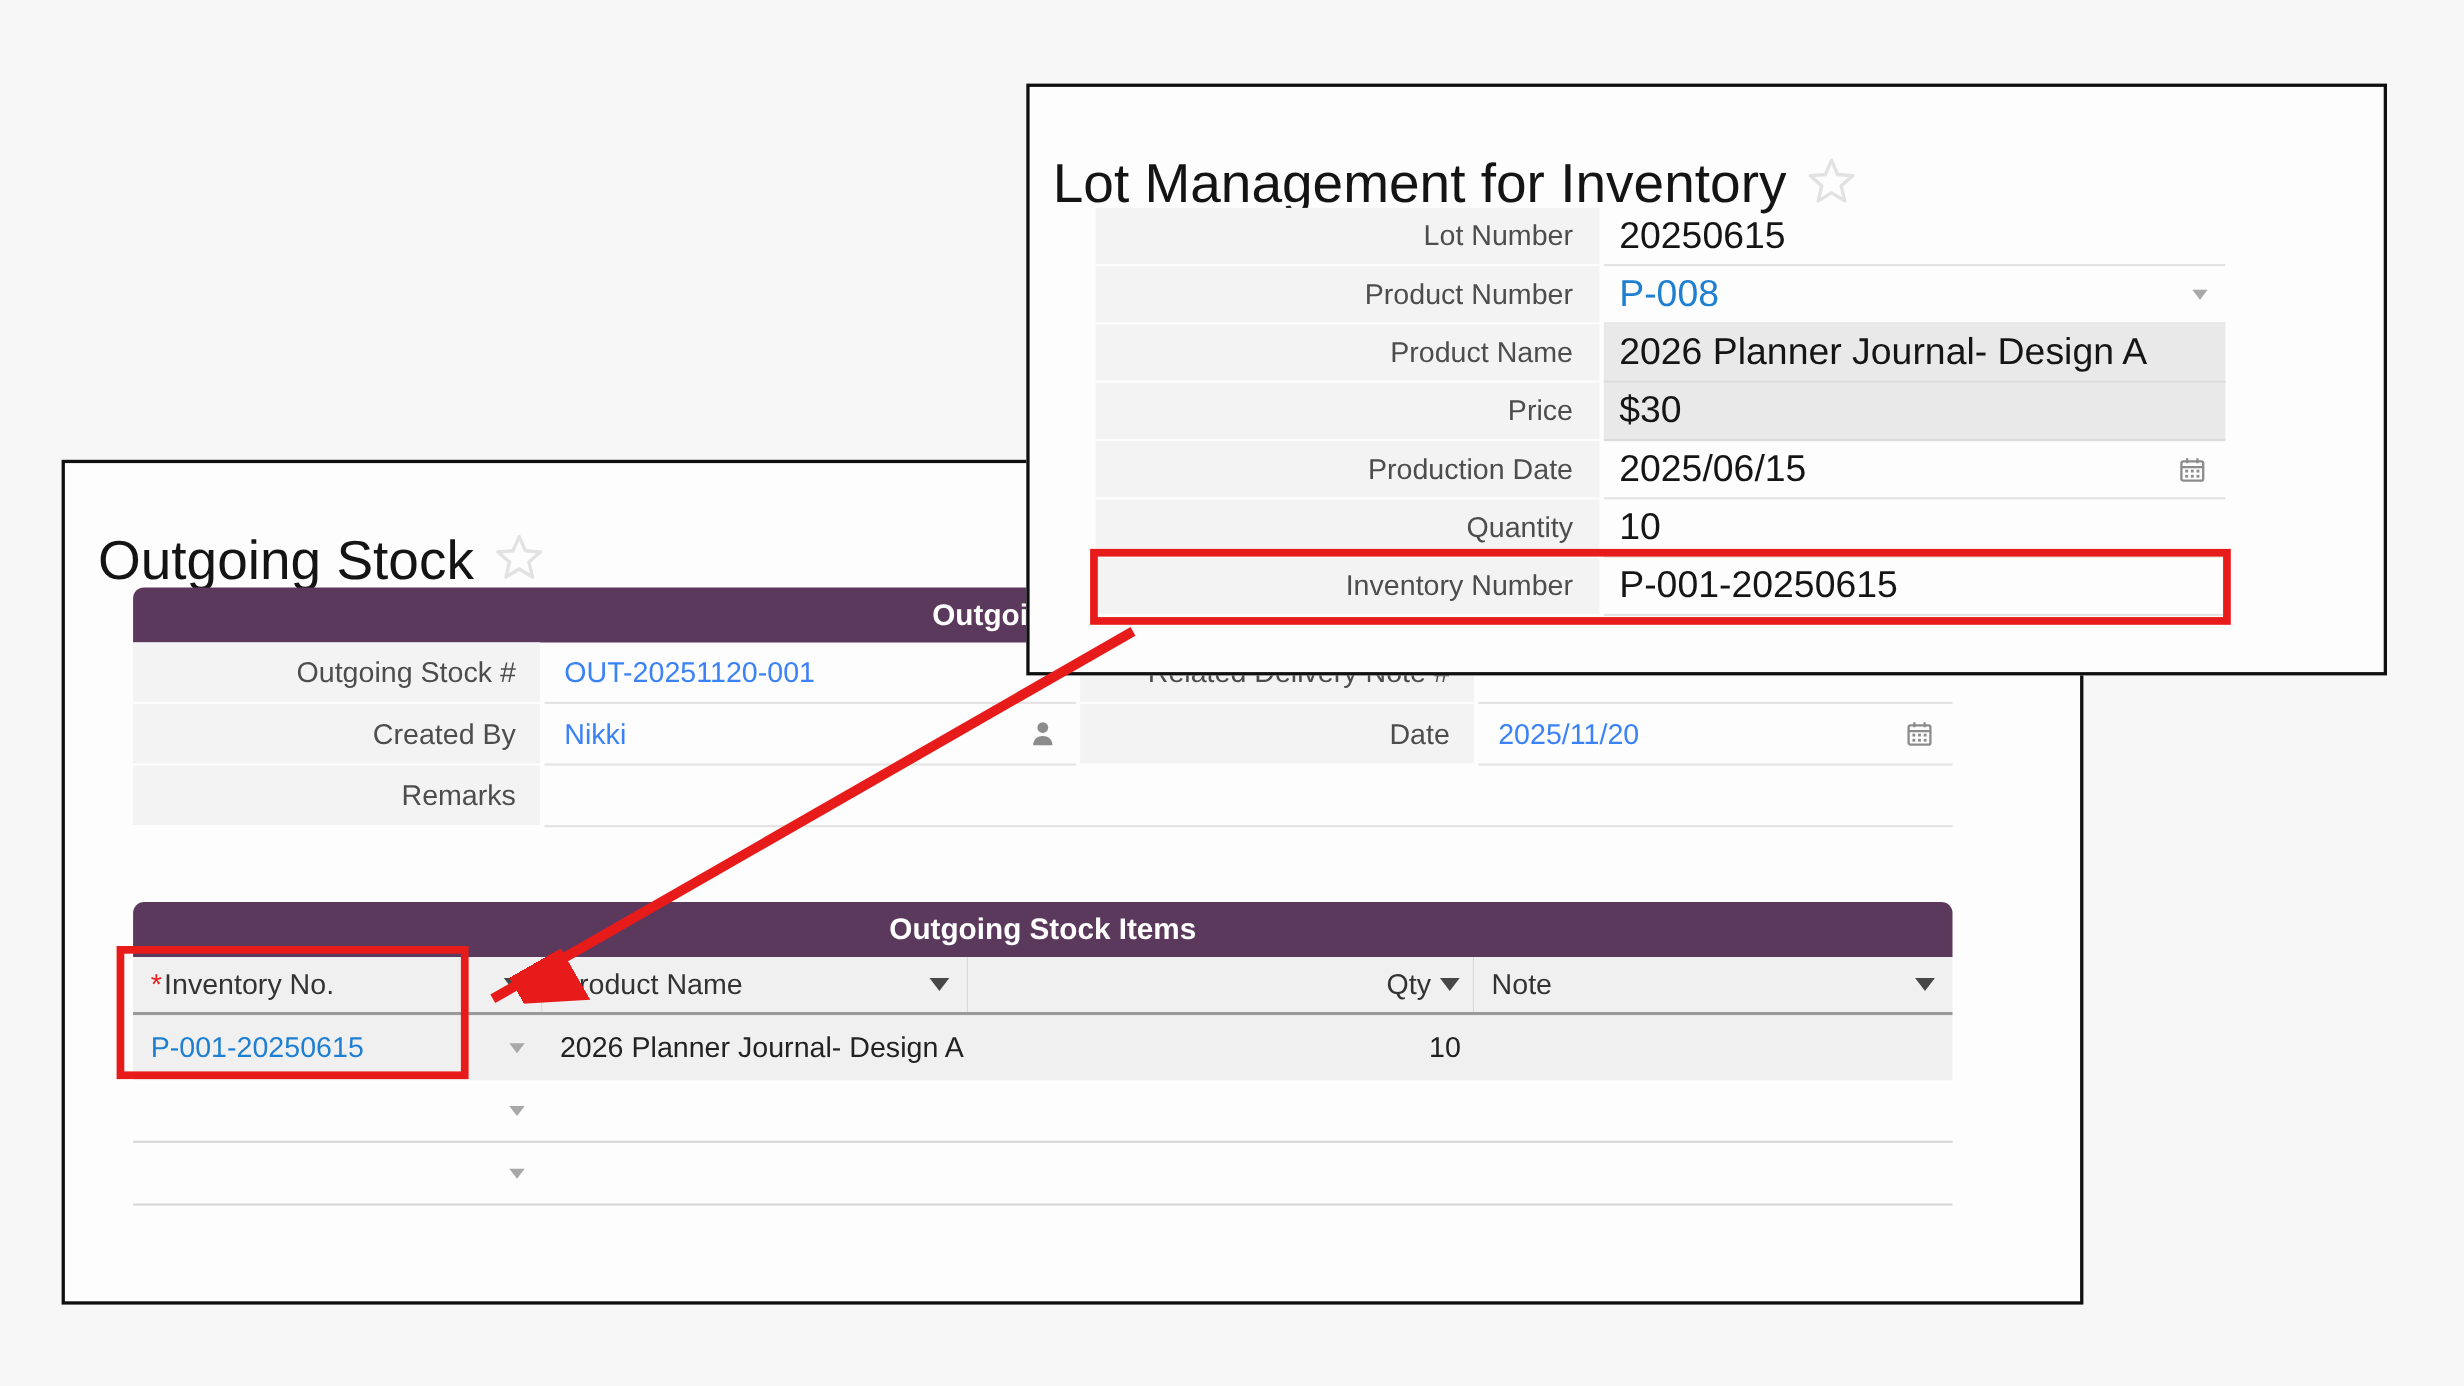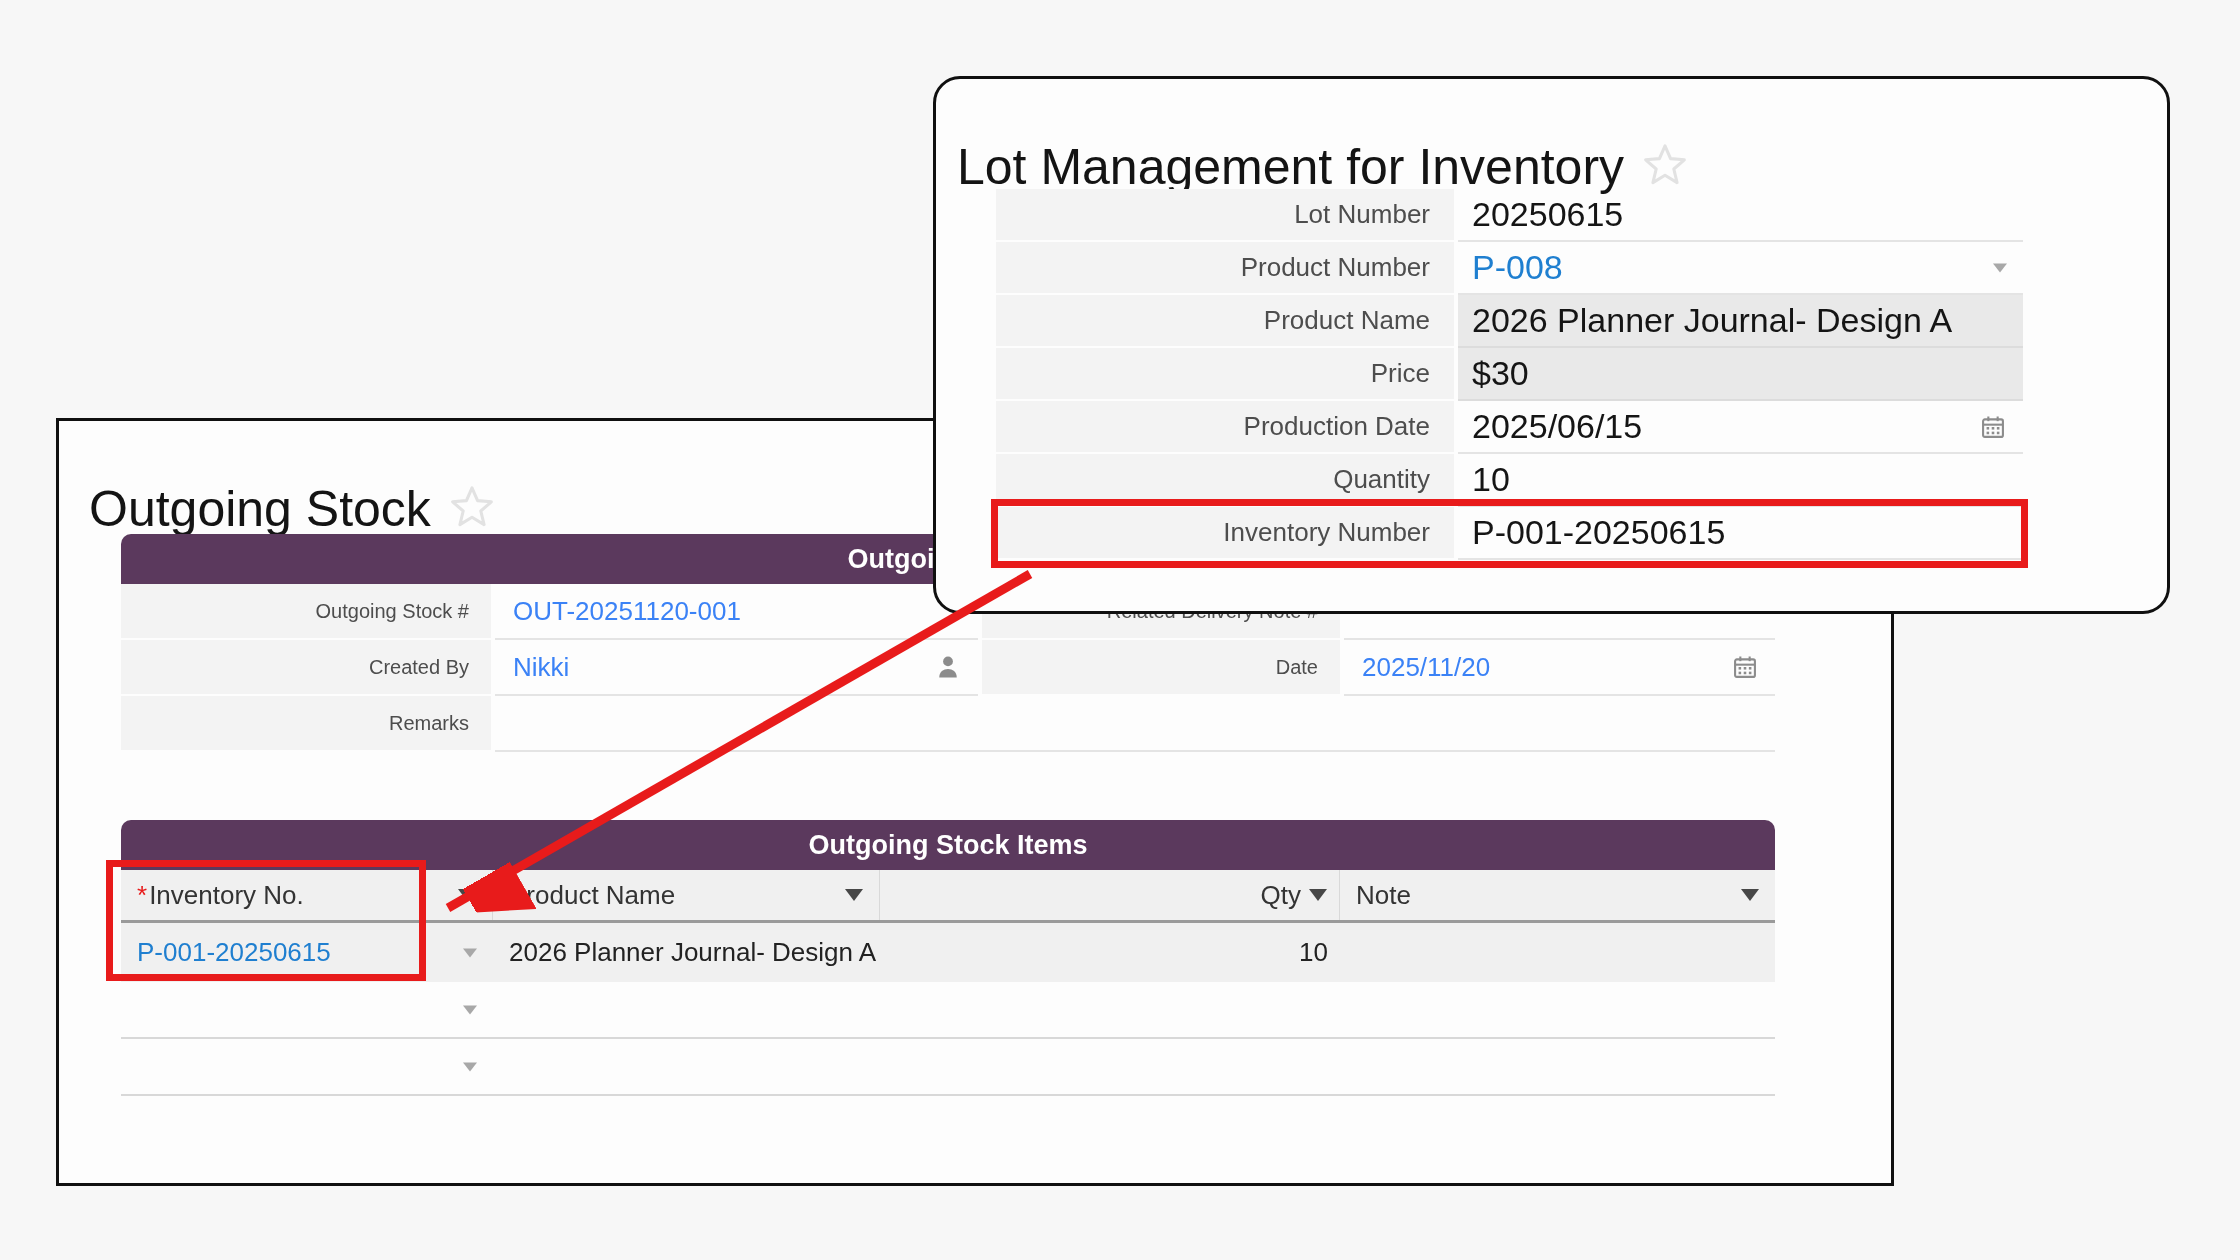--- a/index.html
+++ b/index.html
@@ -1,37 +1,37 @@
 <!DOCTYPE html>
 <html><head>
 <meta charset="utf-8">
 <style>
   html,body{margin:0;padding:0;background:#f7f7f7;}
   .stage{position:relative;width:2240px;height:1260px;background:#f7f7f7;overflow:hidden;
          font-family:"Liberation Sans","DejaVu Sans",sans-serif;color:#222;}
   .window{position:absolute;background:#fdfdfd;border:3px solid #101010;box-sizing:border-box;}
   .win-outgoing{left:56px;top:418px;width:1838px;height:768px;z-index:1;}
-  .win-lot{left:933px;top:76px;width:1237px;height:538px;z-index:2;border-radius:27px;}
+  .win-lot{left:933px;top:76px;width:1237px;height:538px;z-index:2;}
   .win-title{position:absolute;display:flex;align-items:center;gap:18px;font-size:50px;
              font-weight:400;color:#141414;white-space:nowrap;}
   .win-outgoing .win-title{left:30px;top:22px;}
   .win-lot .win-title{left:21px;top:22px;}
   .star-icon{flex:0 0 auto;margin-top:6px;}
 
   
   .purple-bar{position:absolute;left:62px;width:1654px;height:50px;background:#5b395d;
               border-radius:10px 10px 0 0;color:#fff;font-weight:700;font-size:27px;
               display:flex;align-items:center;justify-content:center;}
   .bar-main{top:113px;}
   .bar-items{top:399px;}
 
   
   .o-rows{position:absolute;left:62px;top:163px;width:1654px;}
   .o-row{display:flex;gap:4px;height:56px;}
-  .f-label{background:#f3f3f3;color:#4d4d4d;font-size:20px;line-height:54px;text-align:right;
+  .f-label{background:#f3f3f3;color:#4d4d4d;font-size:26px;line-height:54px;text-align:right;
            padding-right:22px;box-sizing:border-box;margin-bottom:2px;}
   .f-value{position:relative;font-size:26px;line-height:54px;padding-left:18px;
            box-sizing:border-box;border-bottom:2px solid #e4e4e4;color:#3b82f6;white-space:nowrap;}
   .o-l1{flex:0 0 370px;}
   .o-v1{flex:0 0 483px;}
   .o-l2{flex:0 0 358px;}
   .o-v2{flex:1 1 auto;}
   .o-vwide{flex:1 1 auto;}
 
   

